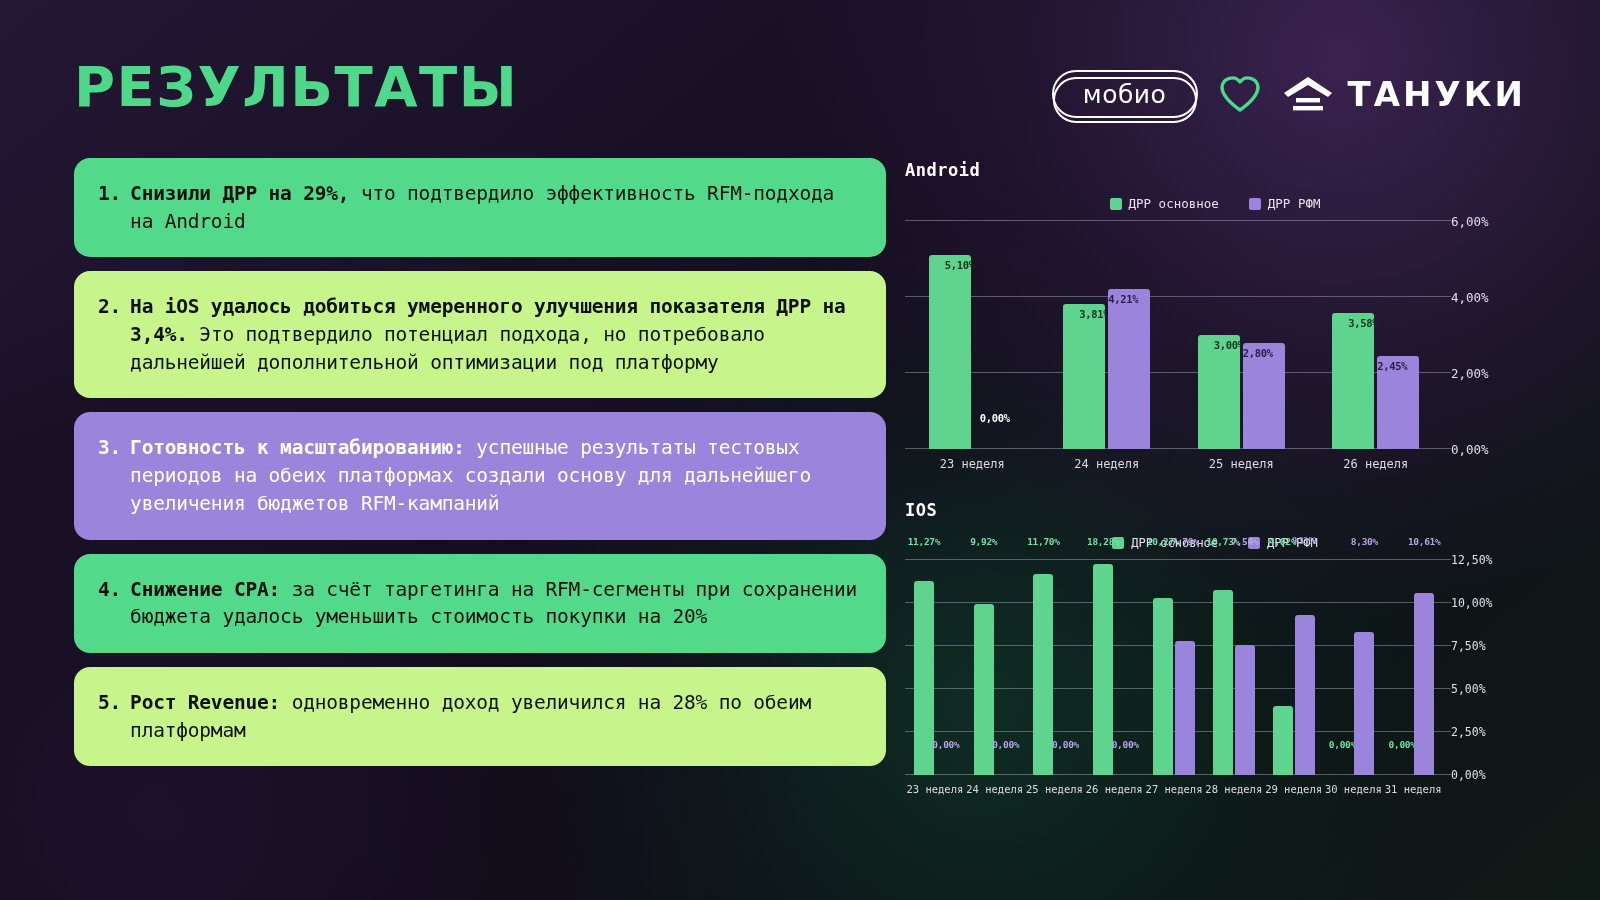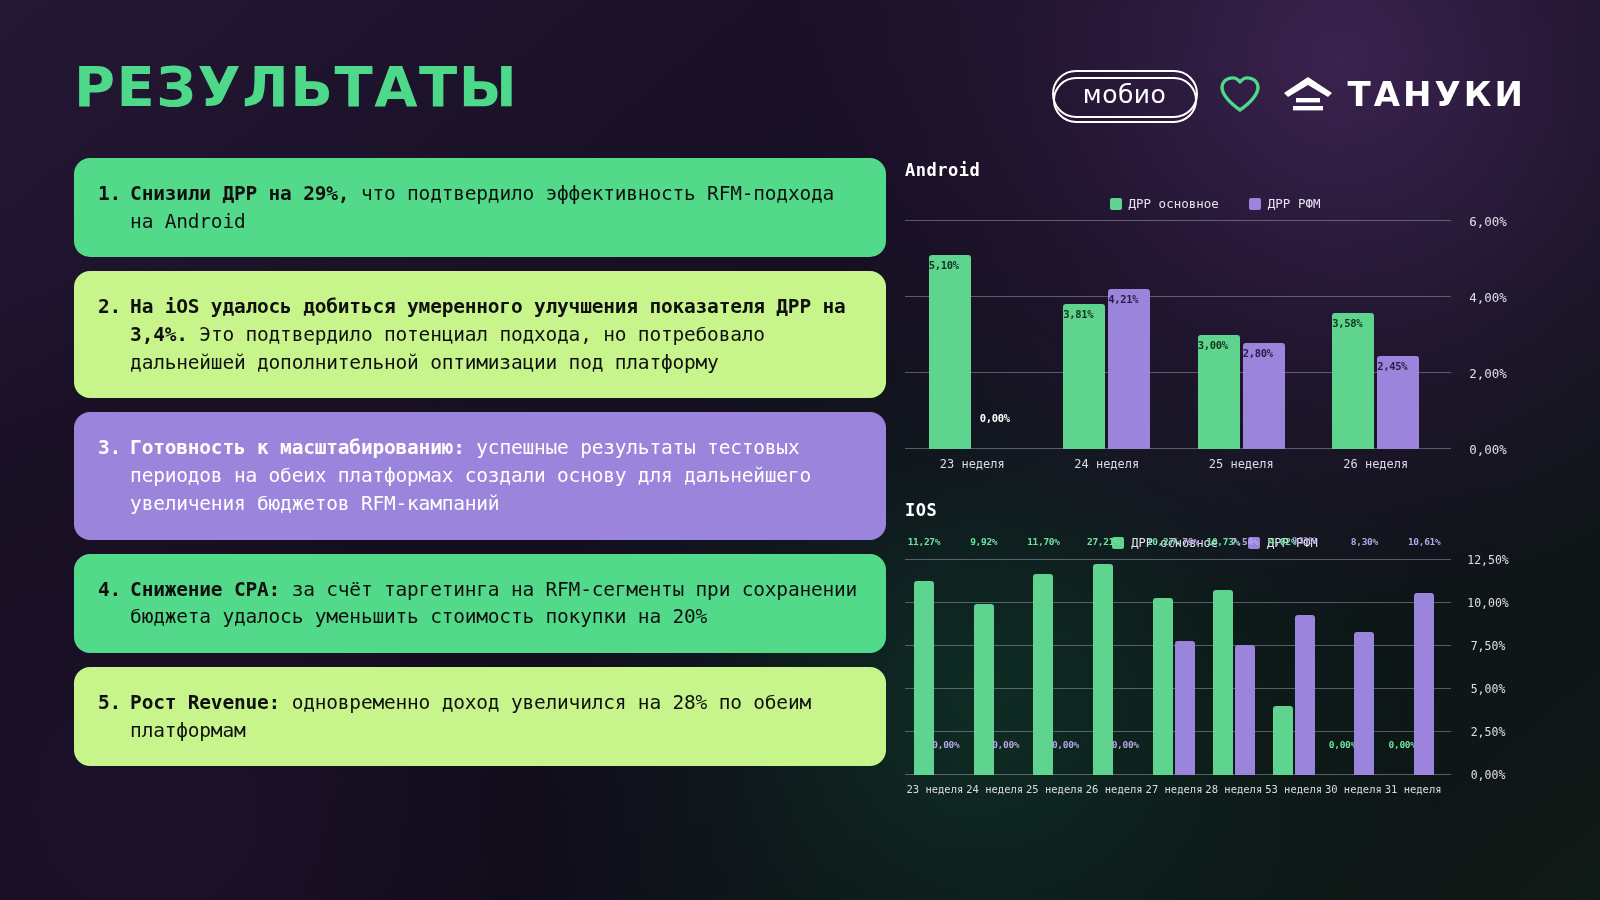--- a/index.html
+++ b/index.html
@@ -145,21 +145,21 @@
     height: 1px;
     background: rgba(190,185,205,0.42);
   }
   .ytick {
     position: absolute;
     right: 0;
     transform: translateY(-50%);
     font-size: 12.5px;
     color: #e0dce9;
     width: 74px;
-    text-align: center;
+    text-align: left;
   }
 
   .bars {
     position: absolute; left: 0; right: 0; bottom: 0; top: 0;
     display: flex;
     align-items: flex-end;
   }
   .group {
     flex: 1 1 0;
     height: 100%;
@@ -174,21 +174,21 @@
     height: 100%;
     display: flex;
     flex-direction: column;
     justify-content: flex-end;
     align-items: center;
   }
   .bar {
     width: 100%;
     border-radius: 3px 3px 0 0;
   }
-  .bar.main { background: #5ed48f; }
+  .bar.main { background: #5ed48f; padding-left: 16px; }
   .bar.rfm  { background: #9b84db; }
   .bar-label {
     position: absolute;
     white-space: nowrap;
     font-size: 10.5px;
     font-weight: 700;
     letter-spacing: -0.3px;
     line-height: 1;
   }
   .bar-label.above { bottom: 100%; margin-bottom: 14px; }
@@ -396,21 +396,21 @@
                 <div class="bar-label above lb-green">11,70%</div>
                 <div class="bar main" style="height: 93.6%;"></div>
               </div>
               <div class="bar-wrap" style="width: 20px;">
                 <div class="bar-label zero lb-purple">0,00%</div>
                 <div class="bar rfm" style="height: 0%;"></div>
               </div>
             </div>
             <div class="group">
               <div class="bar-wrap" style="width: 20px;">
-                <div class="bar-label above lb-green">27,21%</div>
+                <div class="bar-label above lb-green">18,28%</div>
                 <div class="bar main" style="height: 98.08%;"></div>
               </div>
               <div class="bar-wrap" style="width: 20px;">
                 <div class="bar-label zero lb-purple">0,00%</div>
                 <div class="bar rfm" style="height: 0%;"></div>
               </div>
             </div>
             <div class="group">
               <div class="bar-wrap" style="width: 20px;">
                 <div class="bar-label above lb-green">10,27%</div>
@@ -470,19 +470,19 @@
         <div class="ytick" style="bottom: auto; top: 20%; position: absolute; right: 0px;">10,00%</div>
         <div class="ytick" style="bottom: auto; top: 0%; position: absolute; right: 0px;">12,50%</div>
       </div>
     <div class="xaxis">
         <div class="xtick">23 неделя</div>
         <div class="xtick">24 неделя</div>
         <div class="xtick">25 неделя</div>
         <div class="xtick">26 неделя</div>
         <div class="xtick">27 неделя</div>
         <div class="xtick">28 неделя</div>
-        <div class="xtick">53 неделя</div>
+        <div class="xtick">29 неделя</div>
         <div class="xtick">30 неделя</div>
         <div class="xtick">31 неделя</div>
       </div>
   </div>
 
 </div>
 
 </body></html>

